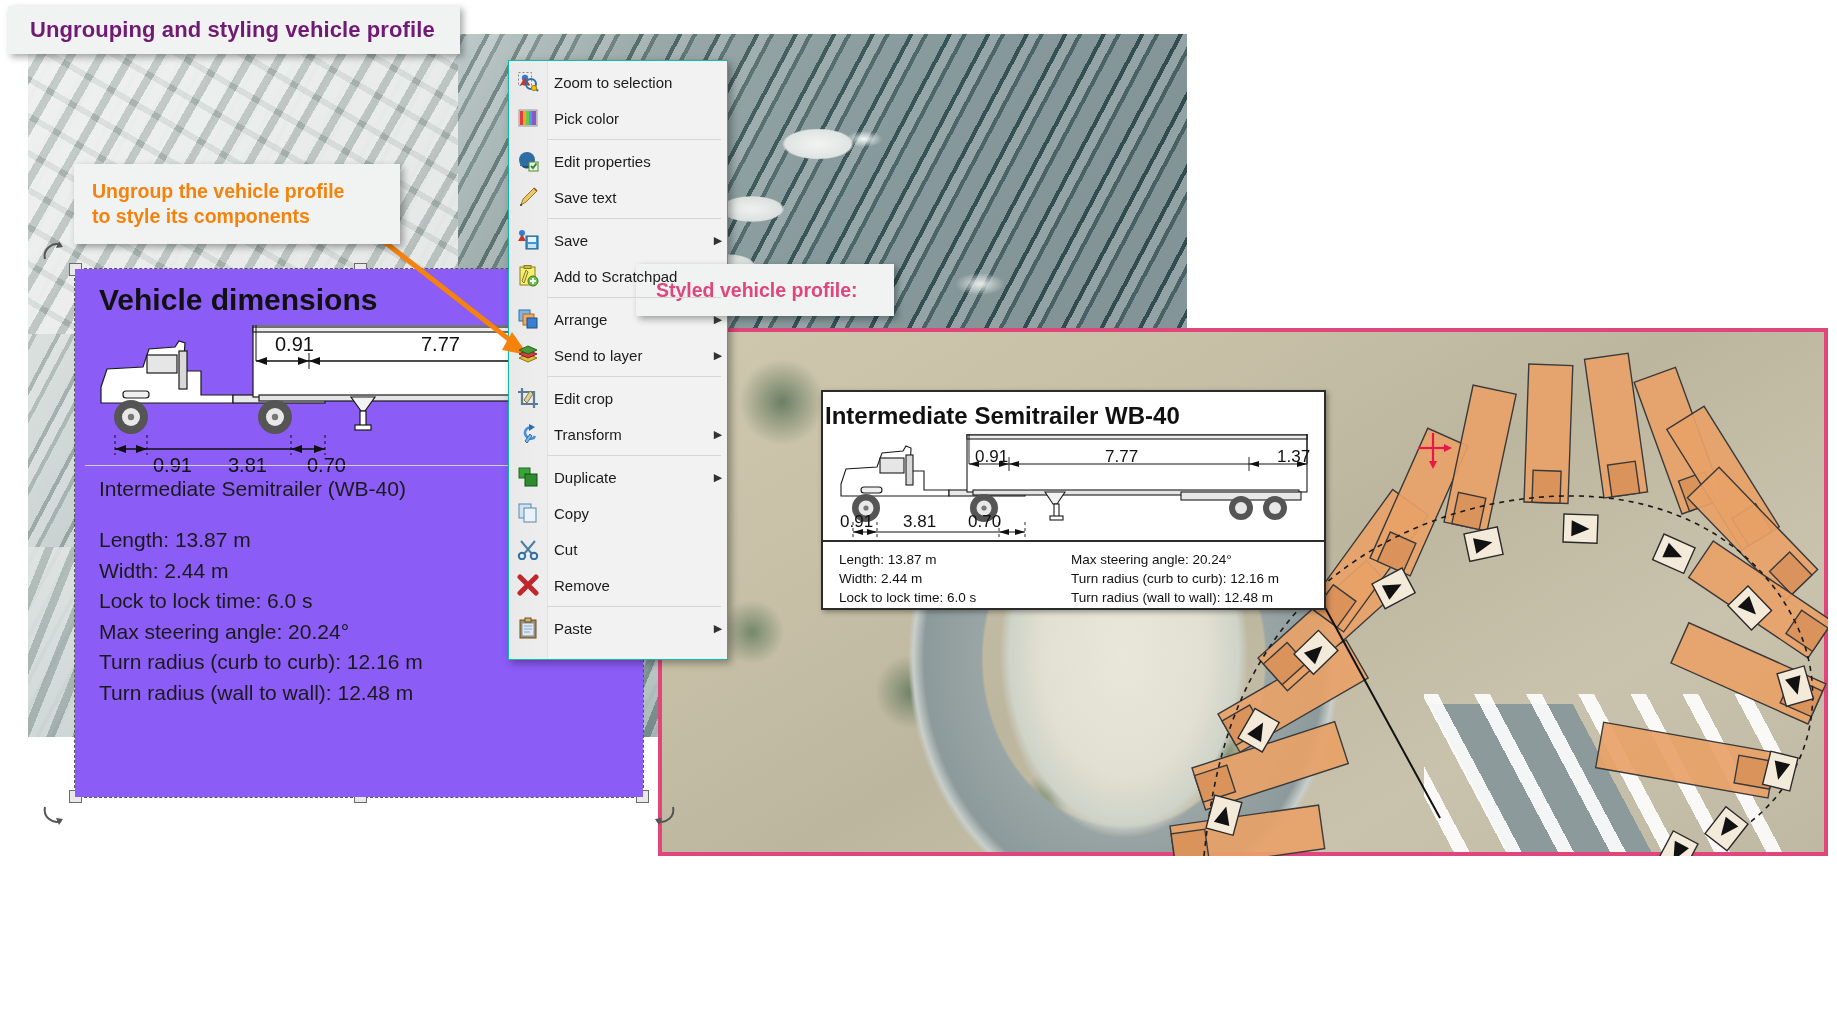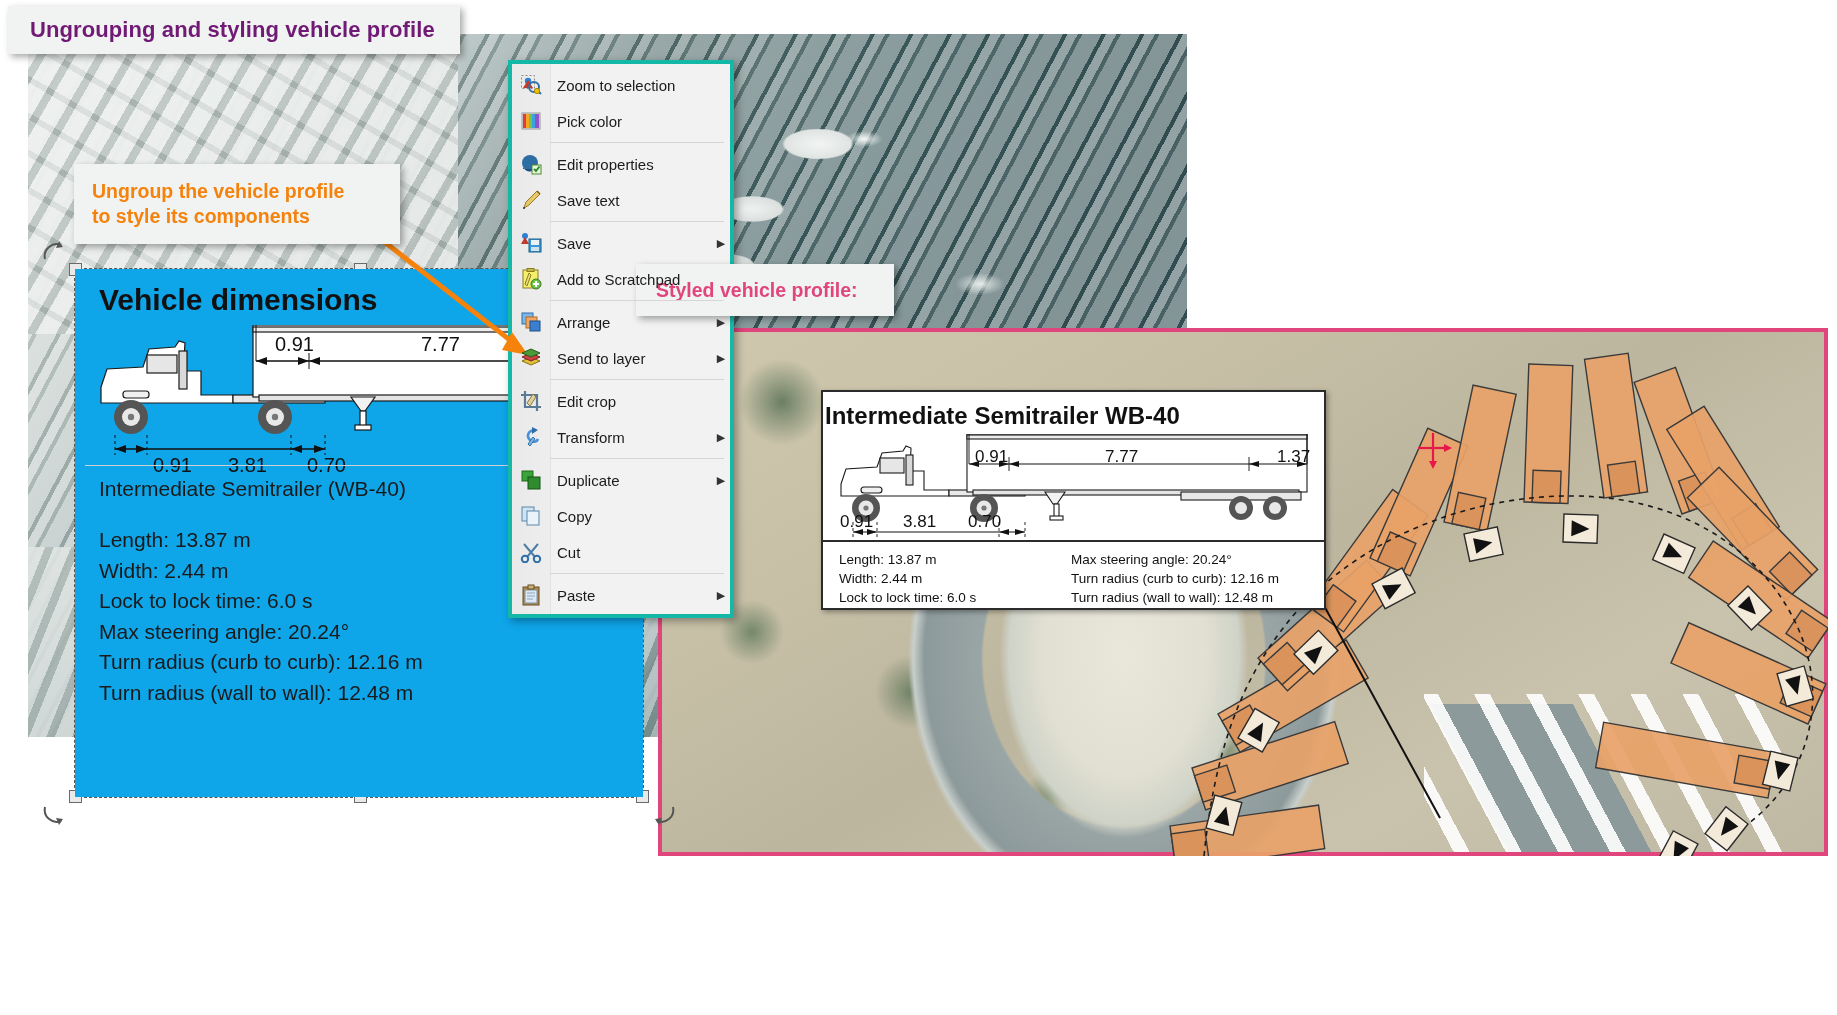--- a/index.html
+++ b/index.html
@@ -77,33 +77,33 @@
   #ungroup-arrow{position:absolute;left:352px;top:200px;width:200px;height:170px;pointer-events:none;}
 
   
   #selection-frame{position:absolute;left:74px;top:268px;width:570px;height:530px;
       border:1px dashed #555;box-sizing:border-box;}
   .handle{position:absolute;width:11px;height:11px;background:#e9e9e9;border:1px solid #6a6a6a;}
   .rot{position:absolute;width:26px;height:26px;}
 
   
   #dim-card{position:absolute;left:75px;top:269px;width:568px;height:528px;
-      background:#0ea5e9;}
+      background:#8b5cf6;}
   #dim-card .card-title{position:absolute;left:24px;top:14px;font-size:30px;font-weight:bold;color:#111;}
   #dim-card .spec-name{position:absolute;left:24px;top:208px;font-size:21px;color:#1a1a1a;}
   #dim-card .spec-list{position:absolute;left:24px;top:256px;font-size:21px;color:#1a1a1a;line-height:30.5px;}
   #dim-card .divider{position:absolute;left:10px;right:10px;top:196px;height:1px;background:#cfcfcf;}
 
   
   .truckwrap{position:absolute;}
 
   
   #context-menu{position:absolute;left:508px;top:60px;width:218px;
-      background:#f2f2f2;border:4px solid #14b8a6;box-shadow:3px 3px 8px rgba(0,0,0,.35);
-      padding:3px 0 1px 0;}
+      background:#f2f2f2;border:1px solid #14b8a6;box-shadow:3px 3px 8px rgba(0,0,0,.35);
+      padding:3px 0 13px 0;}
   #context-menu:before{content:"";position:absolute;left:0;top:0;bottom:0;width:38px;
       background:linear-gradient(90deg,#e9e9e9,#eeeeee);border-right:1px solid #e2e2e2;}
   .mi{position:relative;height:36px;display:flex;align-items:center;cursor:default;z-index:2;}
   .mi .ic{width:38px;height:36px;display:flex;align-items:center;justify-content:center;flex:0 0 38px;}
   .mi .lbl{font-size:15px;color:#1b1b1b;padding-left:7px;flex:1;}
   .mi .arr{width:18px;font-size:11px;color:#333;text-align:center;}
   .mi.sel{background:linear-gradient(180deg,#ffe27a 0%,#ffd24a 48%,#ffbb17 52%,#ffd45c 100%);
       border:1px solid #e0a300;height:34px;margin:0 2px;}
   .msep{height:1px;background:#d6d6d6;margin:3px 6px 3px 38px;position:relative;z-index:2;}
 
@@ -574,20 +574,29 @@
       <div class="ic">
         <svg width="22" height="22" viewBox="0 0 22 22">
           <path d="M4,3 L15,16 M18,3 L7,16" stroke="#4a7ea8" stroke-width="2"></path>
           <circle cx="5" cy="18" r="3.2" fill="none" stroke="#2f6fa8" stroke-width="2"></circle>
           <circle cx="17" cy="18" r="3.2" fill="none" stroke="#2f6fa8" stroke-width="2"></circle>
         </svg>
       </div>
       <div class="lbl">Cut</div>
       <div class="arr"></div>
     </div>
+    <div class="mi">
+      <div class="ic">
+        <svg width="22" height="22" viewBox="0 0 22 22">
+          <path d="M3,3 L19,19 M19,3 L3,19" stroke="#c0262b" stroke-width="5" stroke-linecap="round"></path>
+        </svg>
+      </div>
+      <div class="lbl">Remove</div>
+      <div class="arr"></div>
+    </div>
     <div class="msep"></div>
     <div class="mi">
       <div class="ic">
         <svg width="22" height="22" viewBox="0 0 22 22">
           <rect x="3" y="3" width="16" height="18" fill="#b08a50" stroke="#6b4f22"></rect>
           <rect x="5" y="6" width="12" height="13" fill="#dce9f4" stroke="#7a93a8"></rect>
           <rect x="8" y="1" width="6" height="4" fill="#cbb37c" stroke="#6b4f22"></rect>
           <g stroke="#8aa6bc">
             <line x1="7" y1="9" x2="15" y2="9"></line>
             <line x1="7" y1="12" x2="15" y2="12"></line>

